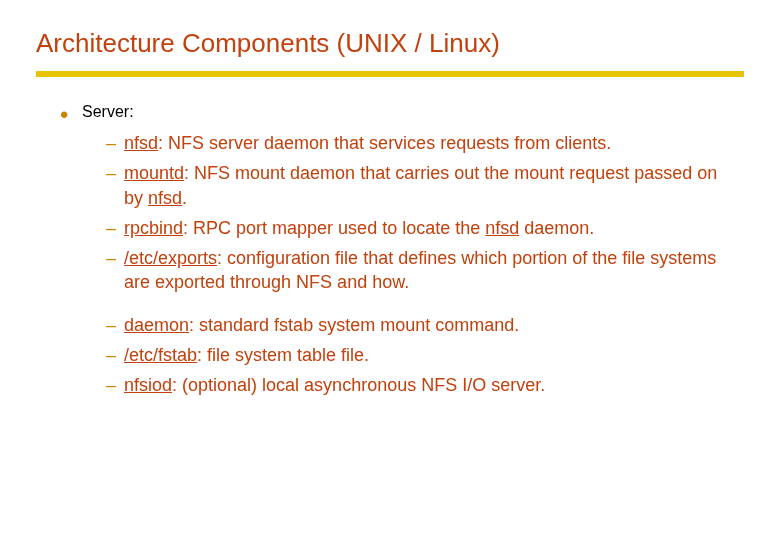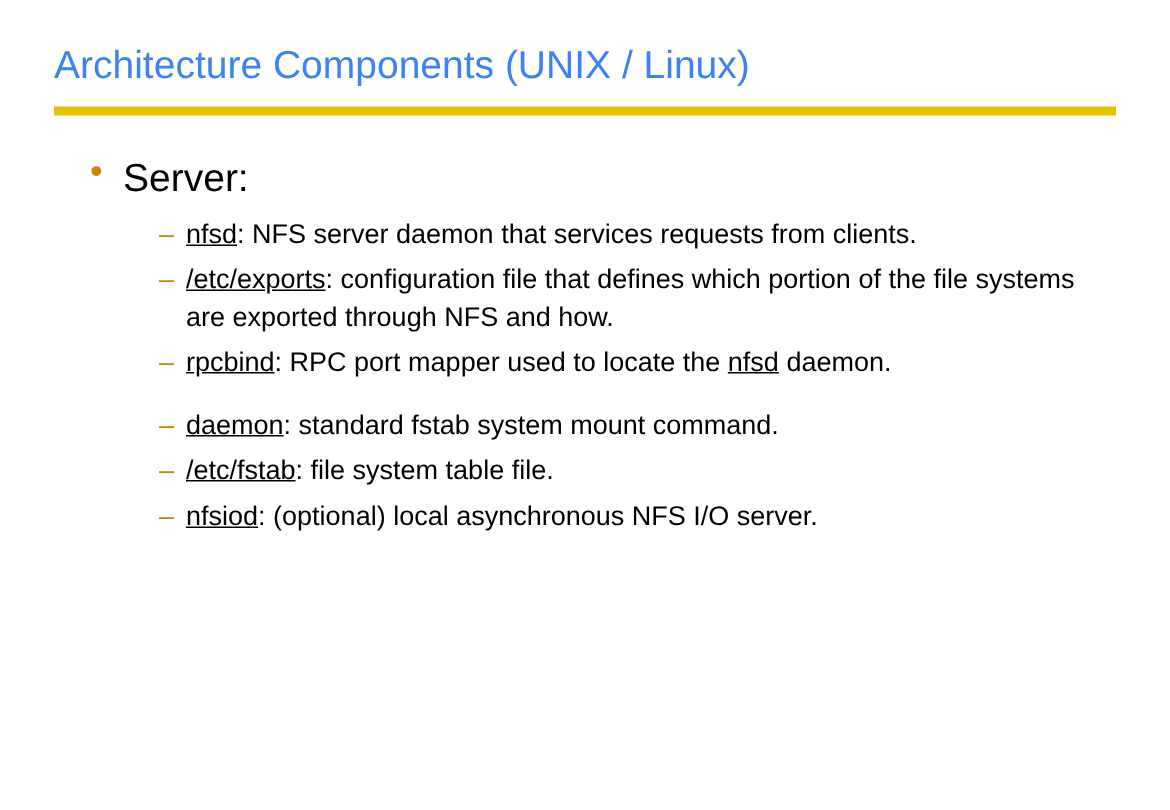--- a/index.html
+++ b/index.html
@@ -5,54 +5,54 @@
   * { margin: 0; padding: 0; box-sizing: border-box; }
   body {
     width: 780px;
     height: 540px;
     background: #ffffff;
     font-family: Arial, Helvetica, sans-serif;
     padding: 28px 36px 20px 36px;
     color: #000;
   }
   .title {
-    color: #3b82f6;
+    color: #c2410c;
     font-size: 26px;
     font-weight: 400;
     margin-bottom: 12px;
   }
   .rule {
     height: 6px;
     background: #e6c200;
     width: 100%;
     margin-bottom: 26px;
   }
   .section-heading {
-    font-size: 26px;
+    font-size: 16px;
     color: #000;
     margin: 14px 0 10px 24px;
     position: relative;
     padding-left: 22px;
   }
   .section-heading::before {
     content: "•";
     color: #cc8400;
     position: absolute;
     left: 0;
     top: 0;
     font-size: 24px;
     line-height: 1;
   }
   .items {
     margin-left: 70px;
     margin-right: 20px;
   }
   .item {
     font-size: 18px;
-    color: #000000;
+    color: #c2410c;
     line-height: 1.35;
     margin-bottom: 6px;
     position: relative;
     padding-left: 18px;
   }
   .item::before {
     content: "–";
     color: #cc8400;
     position: absolute;
     left: 0;
@@ -67,22 +67,23 @@
 <body>
 
 <div class="title">Architecture Components (UNIX / Linux)</div>
 <div class="rule"></div>
 
 <div id="content">
     <div class="section-block">
       <div class="section-heading">Server:</div>
       <div class="items">
         <div class="item"><span class="term">nfsd</span><span>: NFS server daemon that services requests from clients.</span></div>
+        <div class="item"><span class="term">mountd</span><span>: NFS mount daemon that carries out the mount request passed on by </span><span class="term">nfsd</span><span>.</span></div>
+        <div class="item"><span class="term">rpcbind</span><span>: RPC port mapper used to locate the </span><span class="term">nfsd</span><span> daemon.</span></div>
         <div class="item"><span class="term">/etc/exports</span><span>: configuration file that defines which portion of the file systems are exported through NFS and how.</span></div>
-        <div class="item"><span class="term">rpcbind</span><span>: RPC port mapper used to locate the </span><span class="term">nfsd</span><span> daemon.</span></div>
       </div>
     </div>
     <div class="section-block">
       <div class="items">
         <div class="item"><span class="term">daemon</span><span>: standard fstab system mount command.</span></div>
         <div class="item"><span class="term">/etc/fstab</span><span>: file system table file.</span></div>
         <div class="item"><span class="term">nfsiod</span><span>: (optional) local asynchronous NFS I/O server.</span></div>
       </div>
     </div>
   </div>

